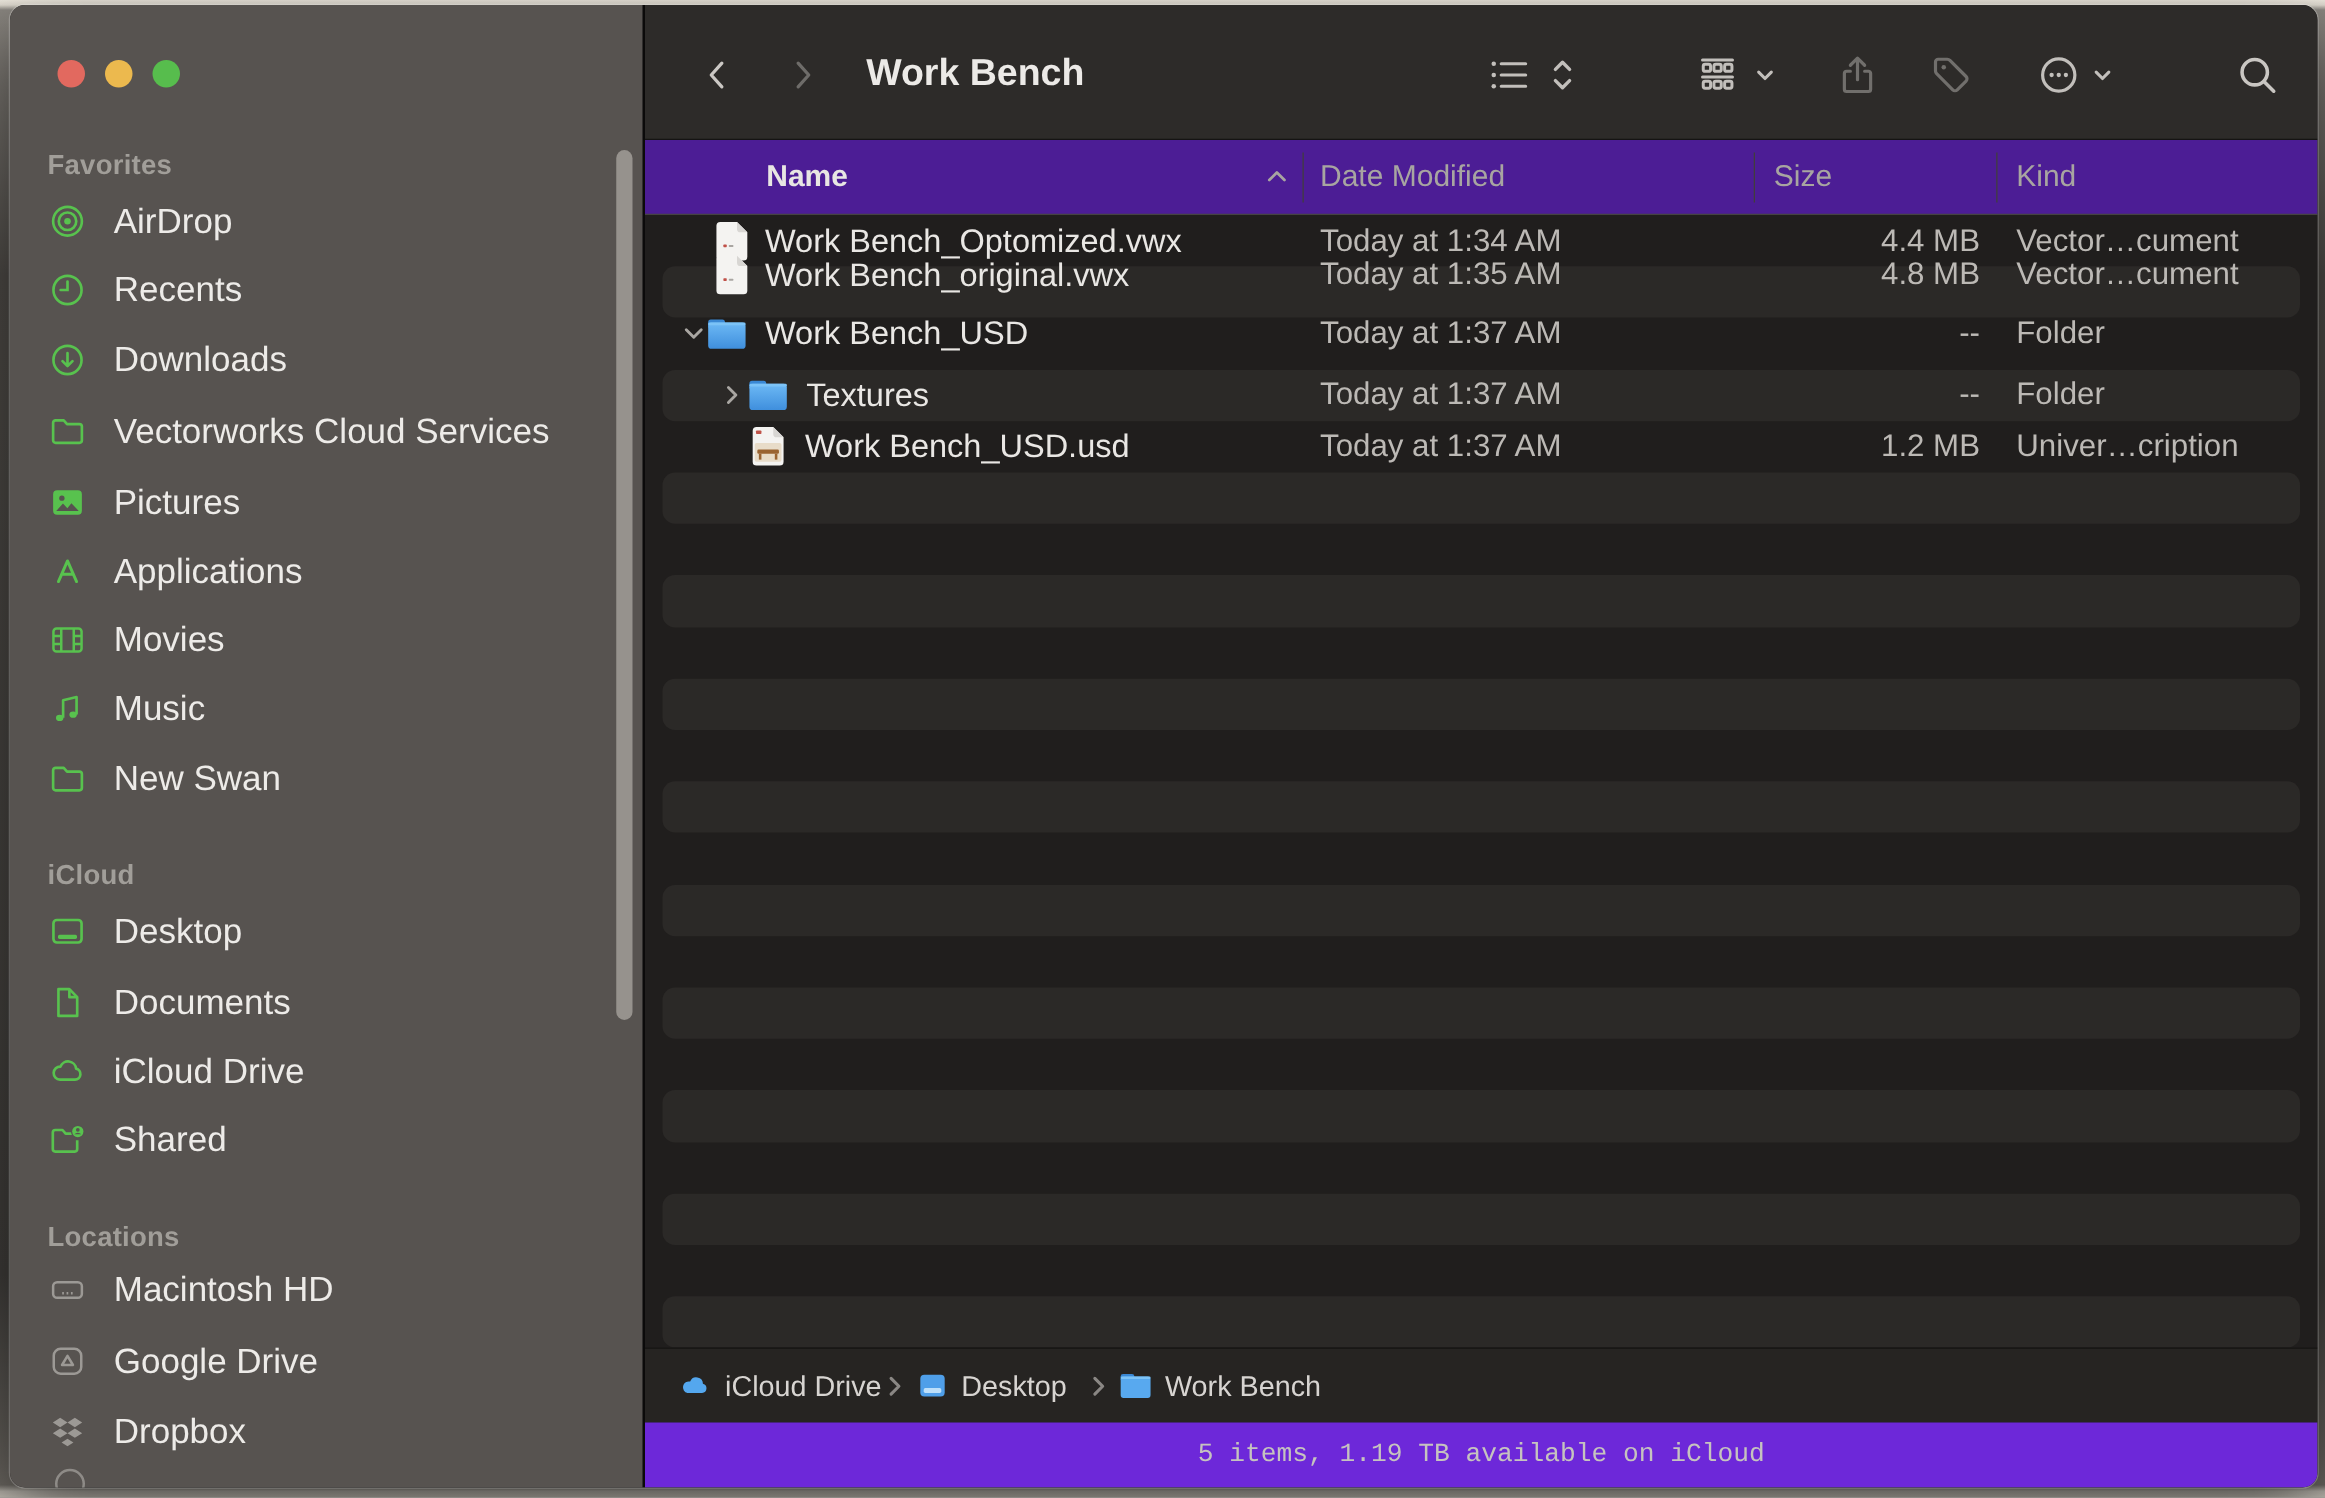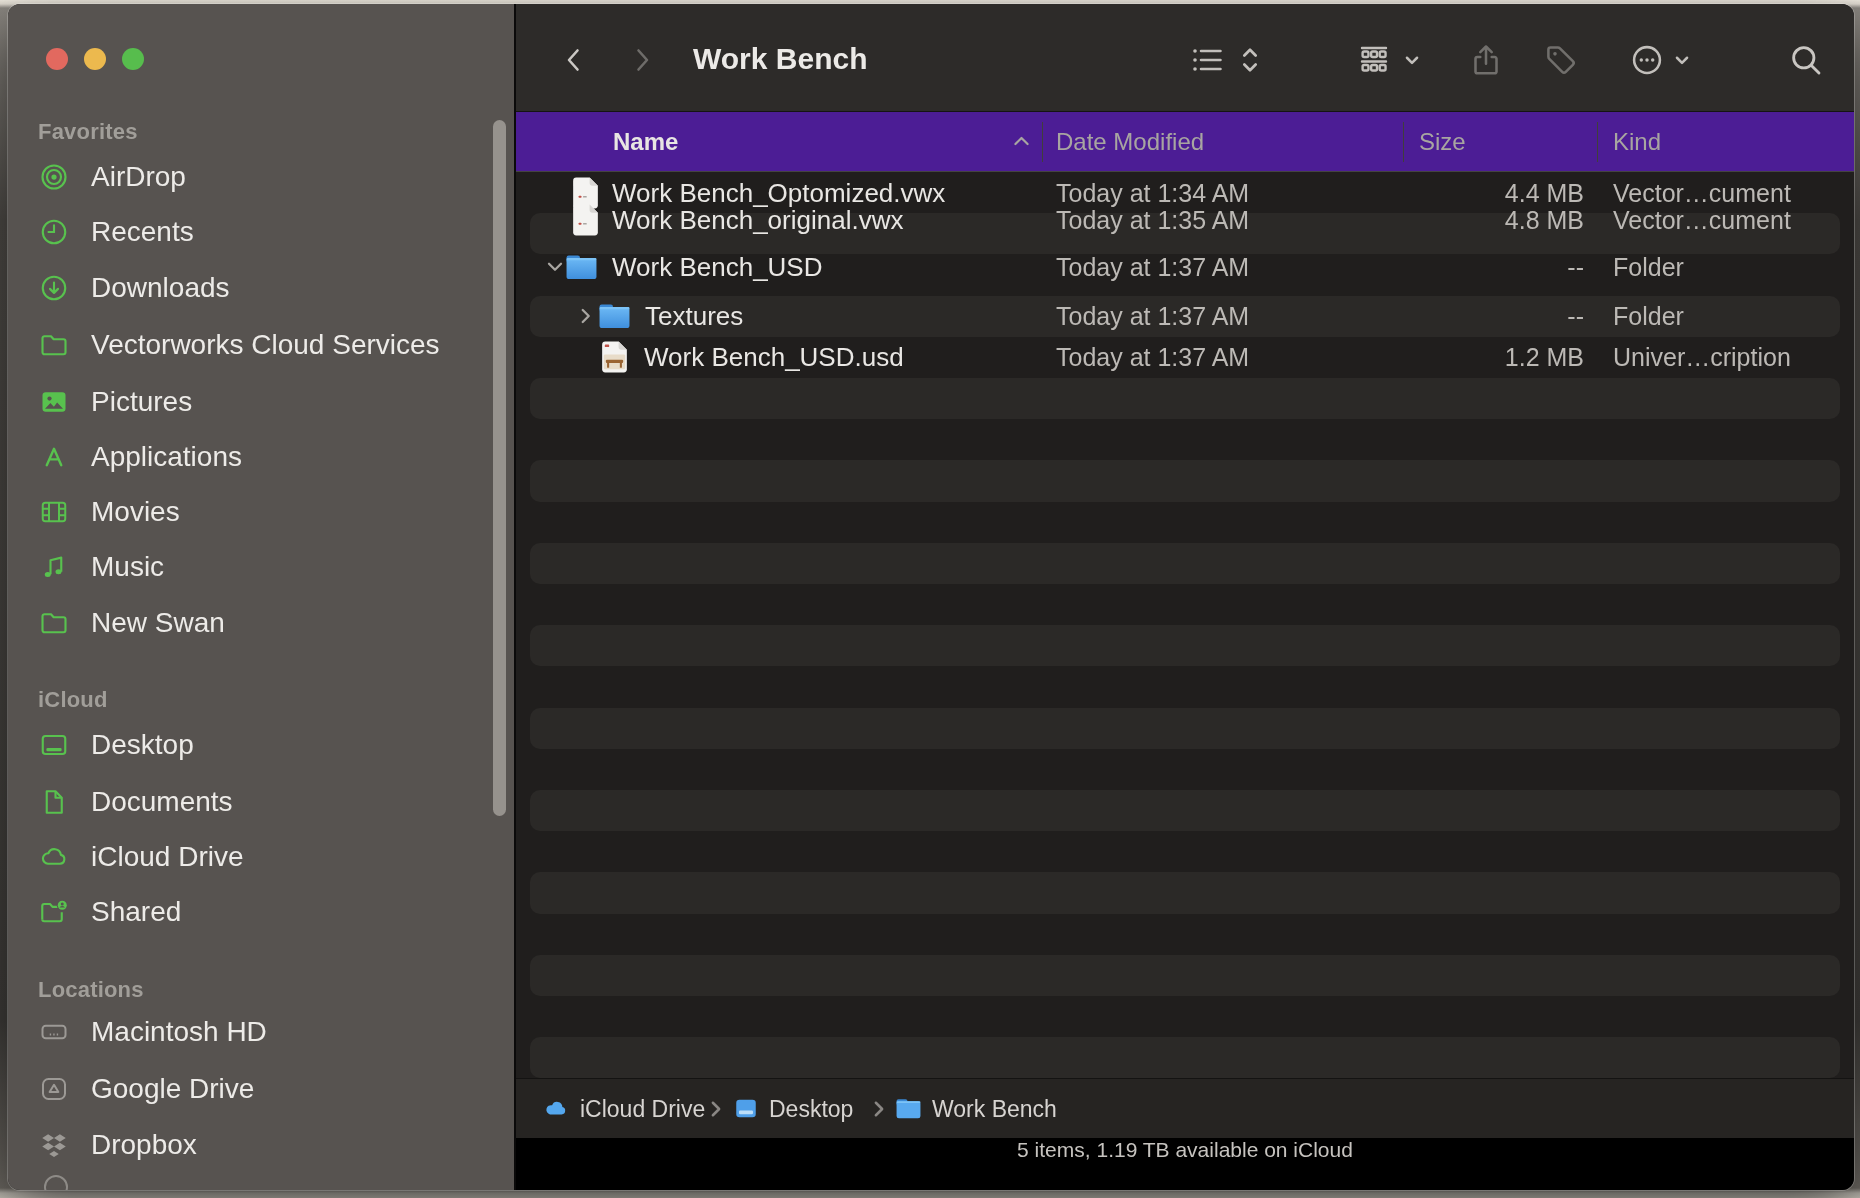--- a/index.html
+++ b/index.html
@@ -58,21 +58,21 @@
   .ficon{ transform:translateY(-50%); position:absolute; top:50%; }
   .chev{ color:#a9a6a2; }
   
   .pathbar{ position:absolute; left:0; top:1074px; width:100%; height:60px;
     background:#262422; border-top:1px solid #141312; }
   .crumb{ position:absolute; top:50%; transform:translateY(-50%); display:flex; align-items:center; gap:10px; }
   .crumb .clabel{ font-size:23px; color:#d7d4d1; white-space:nowrap; }
   .csep{ position:absolute; top:50%; transform:translateY(-50%); color:#8a8784; }
   
   .statusbar{ position:absolute; left:0; top:1134px; width:100%; height:52px;
-    background:#000000; display:flex; justify-content:center; }
+    background:#6d28d9; display:flex; align-items:center; justify-content:center;font-family:Liberation Mono, monospace; }
   .status-text{ font-size:21px; color:#c6c3bf; }
   svg{ display:block; }
 </style>
 </head>
 <body>
 
 <div class="window">
 
   <aside class="sidebar">
     <div class="tlights">

